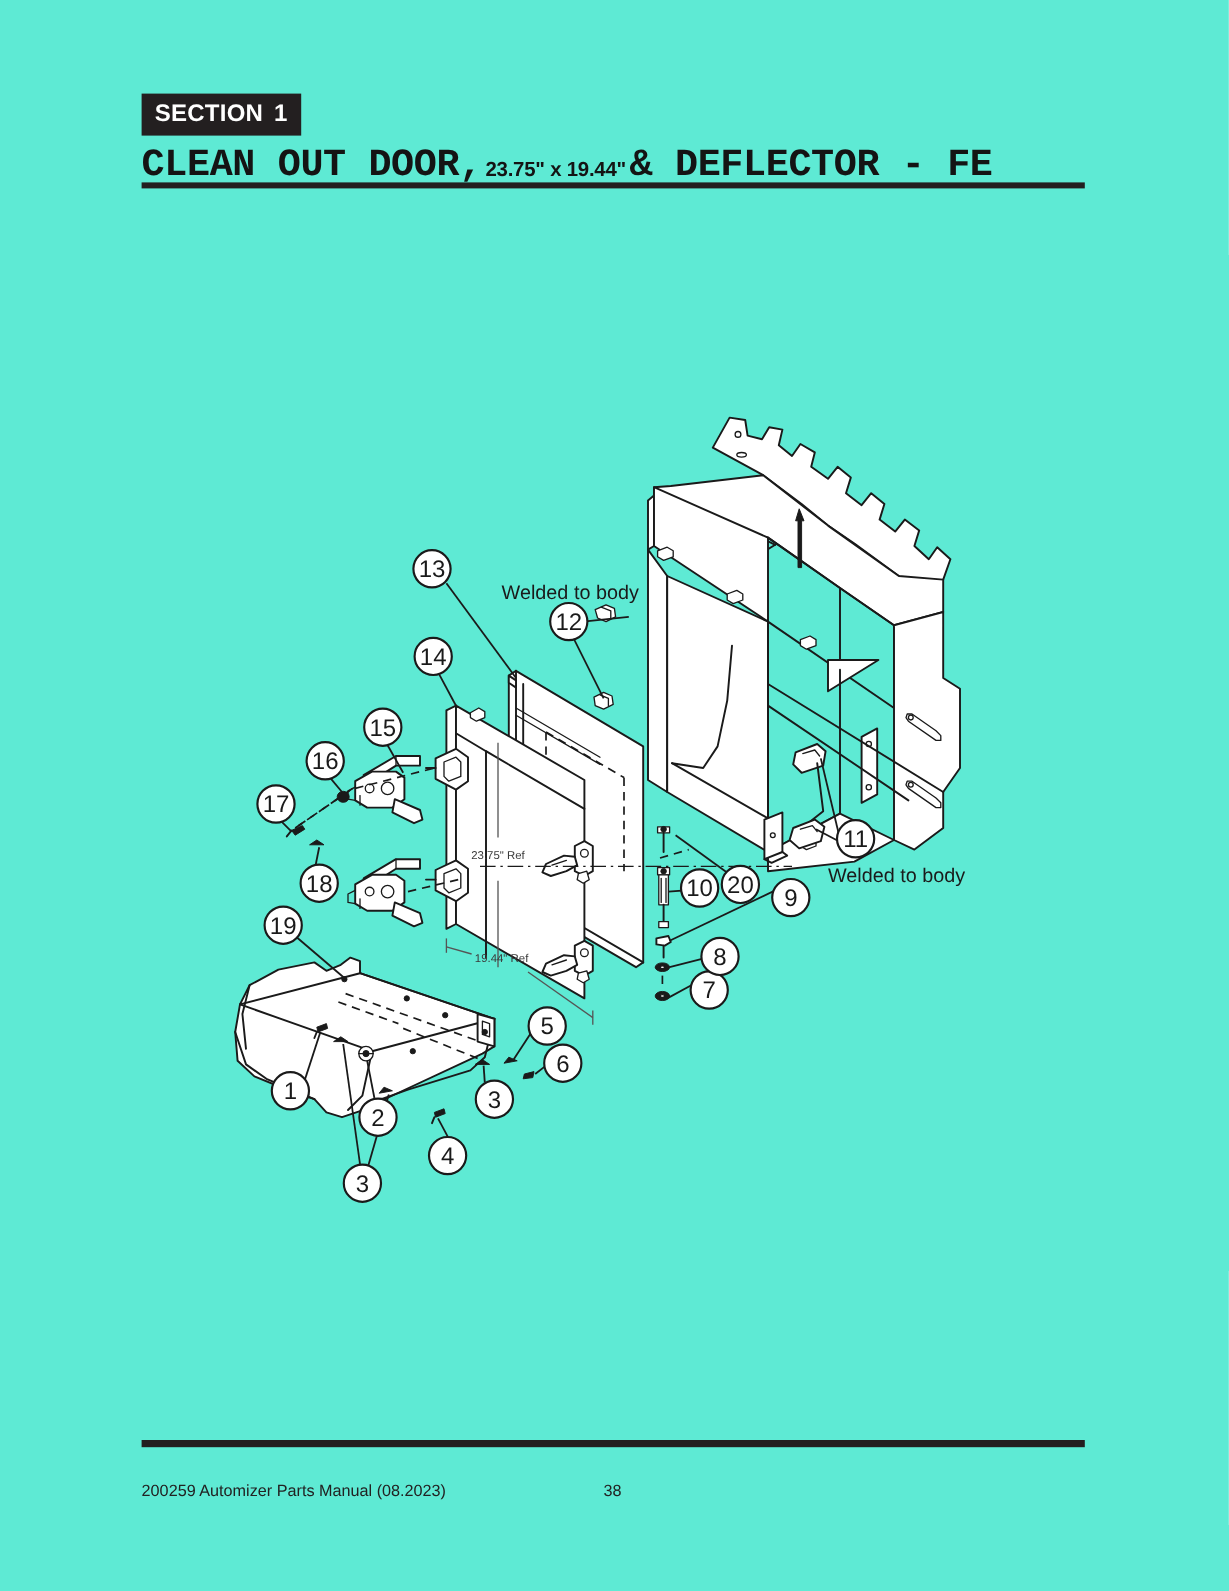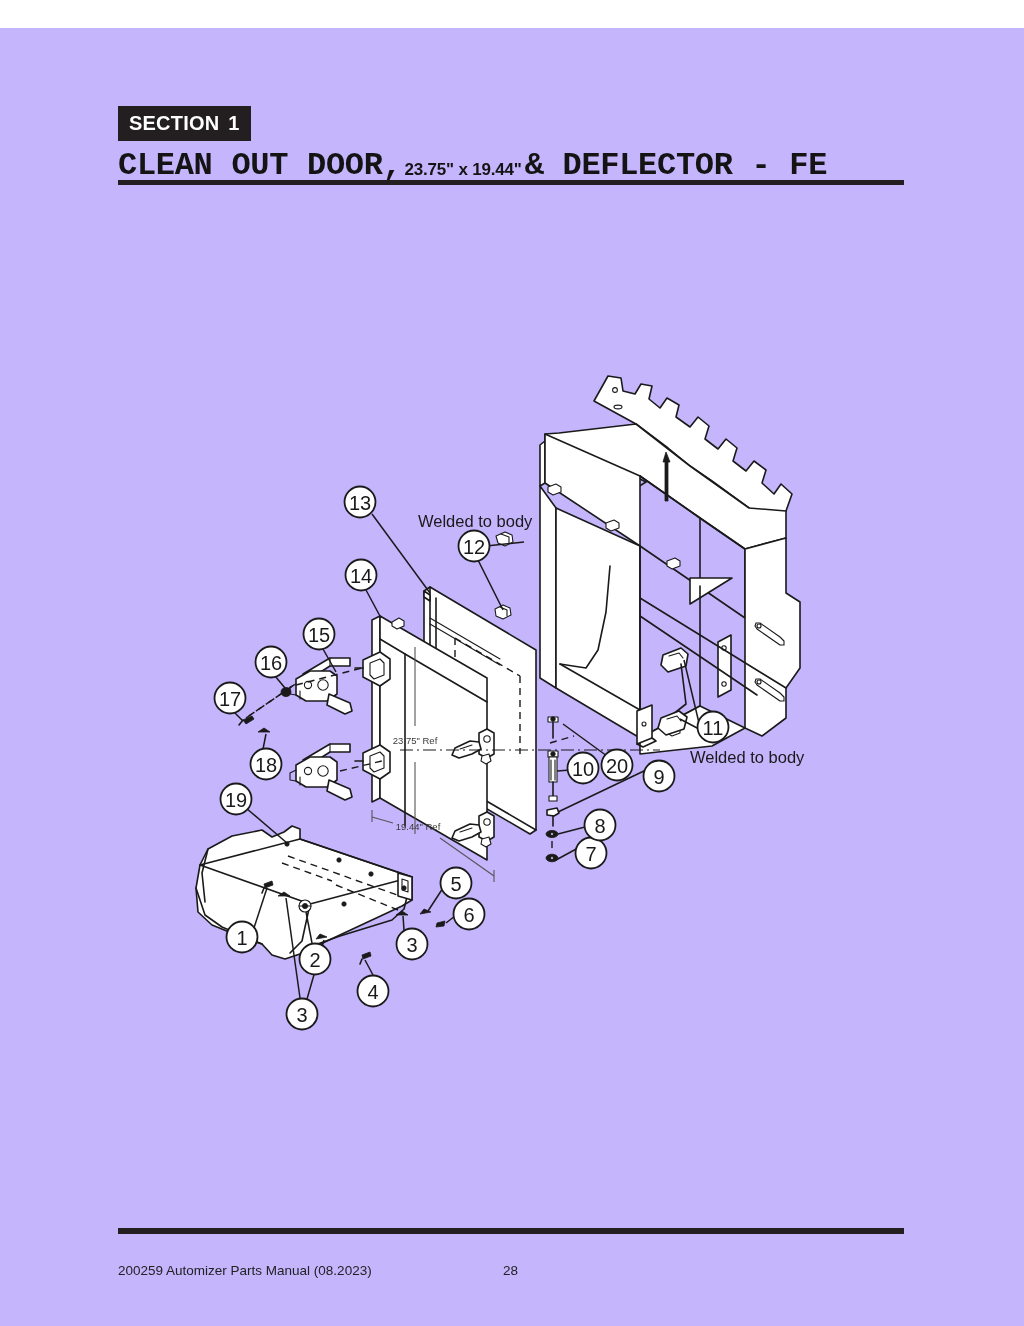--- a/index.html
+++ b/index.html
@@ -15,22 +15,21 @@
     position: relative;
     font-family: "Liberation Sans", sans-serif;
     color: #141414;
     overflow: hidden;
   }
 
   
   #page {
     position: absolute;
     inset: 0;
-    background: #c4b5fd;
-    margin-top: 28px;
+    background: #5eead4;
   }
 
   
   #header {
     position: absolute;
     left: 118px;
     top: 78px;
     width: 786px;
   }
   #section-badge {
@@ -568,16 +567,16 @@
             <text class="bub-t" x="617" y="568" font-size="18">20</text>
           </g>
         </g>
 
     </svg>
   </div>
 
   <div id="footer-rule"></div>
   <div id="footer">
     <span id="footer-text">200259 Automizer Parts Manual (08.2023)</span>
-    <span id="footer-page">28</span>
+    <span id="footer-page">38</span>
   </div>
 
 </div>
 
 </body></html>

